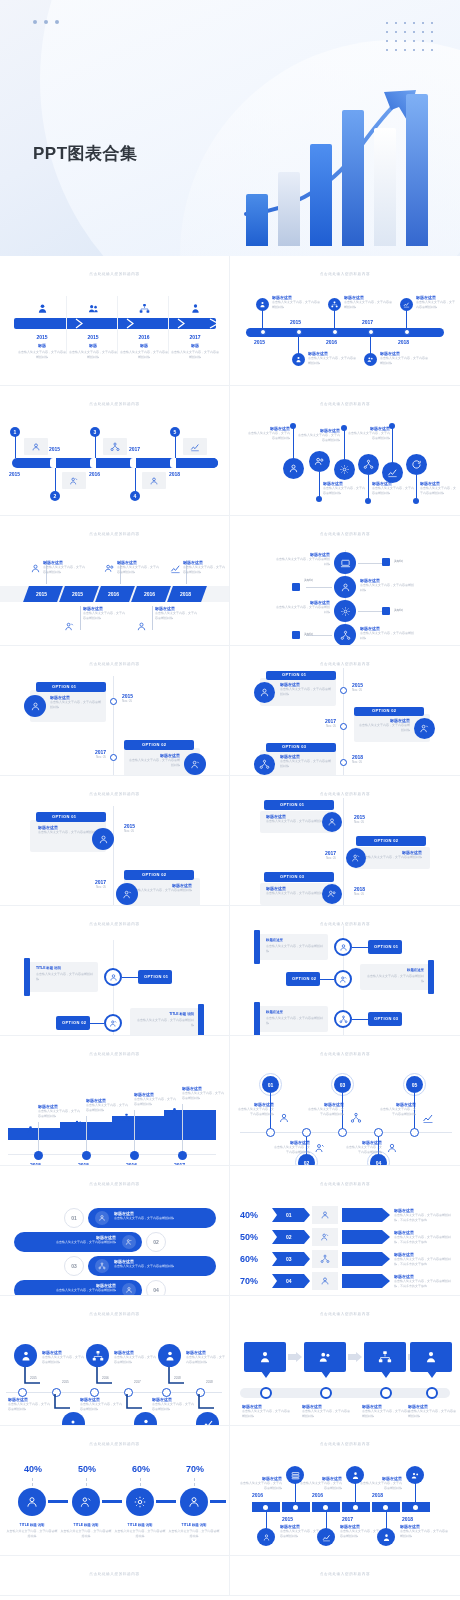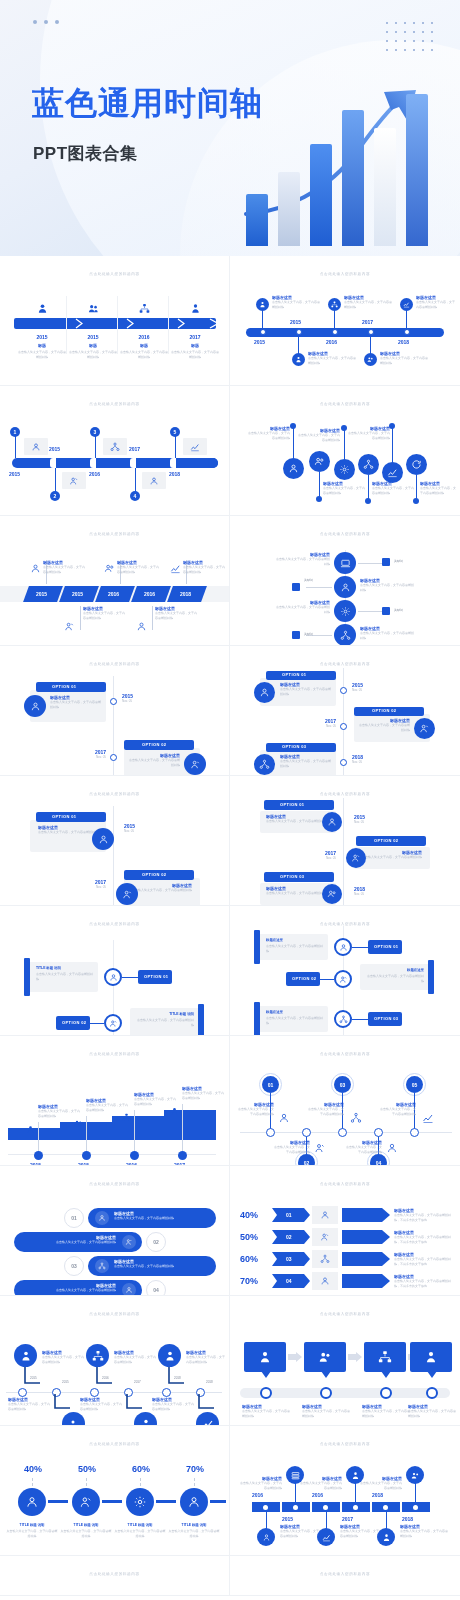--- a/index.html
+++ b/index.html
@@ -128,21 +128,20 @@
         <i></i>
         <i></i>
       <i></i>
         <i></i>
         <i></i>
         <i></i>
         <i></i>
         <i></i>
     </div>
 
-    <div class="hero-title">蓝色通用时间轴</div>
     <div class="hero-sub">PPT图表合集</div>
 
     <div class="hero-art">
       <svg class="arrow-svg" width="200" height="140" viewBox="0 0 200 140">
         <defs>
           <linearGradient id="ag" x1="0" y1="1" x2="1" y2="0">
             <stop offset="0%" stop-color="#2f6ad6"></stop>
               <stop offset="100%" stop-color="#6ea2f0"></stop>
           </linearGradient>
         </defs>

